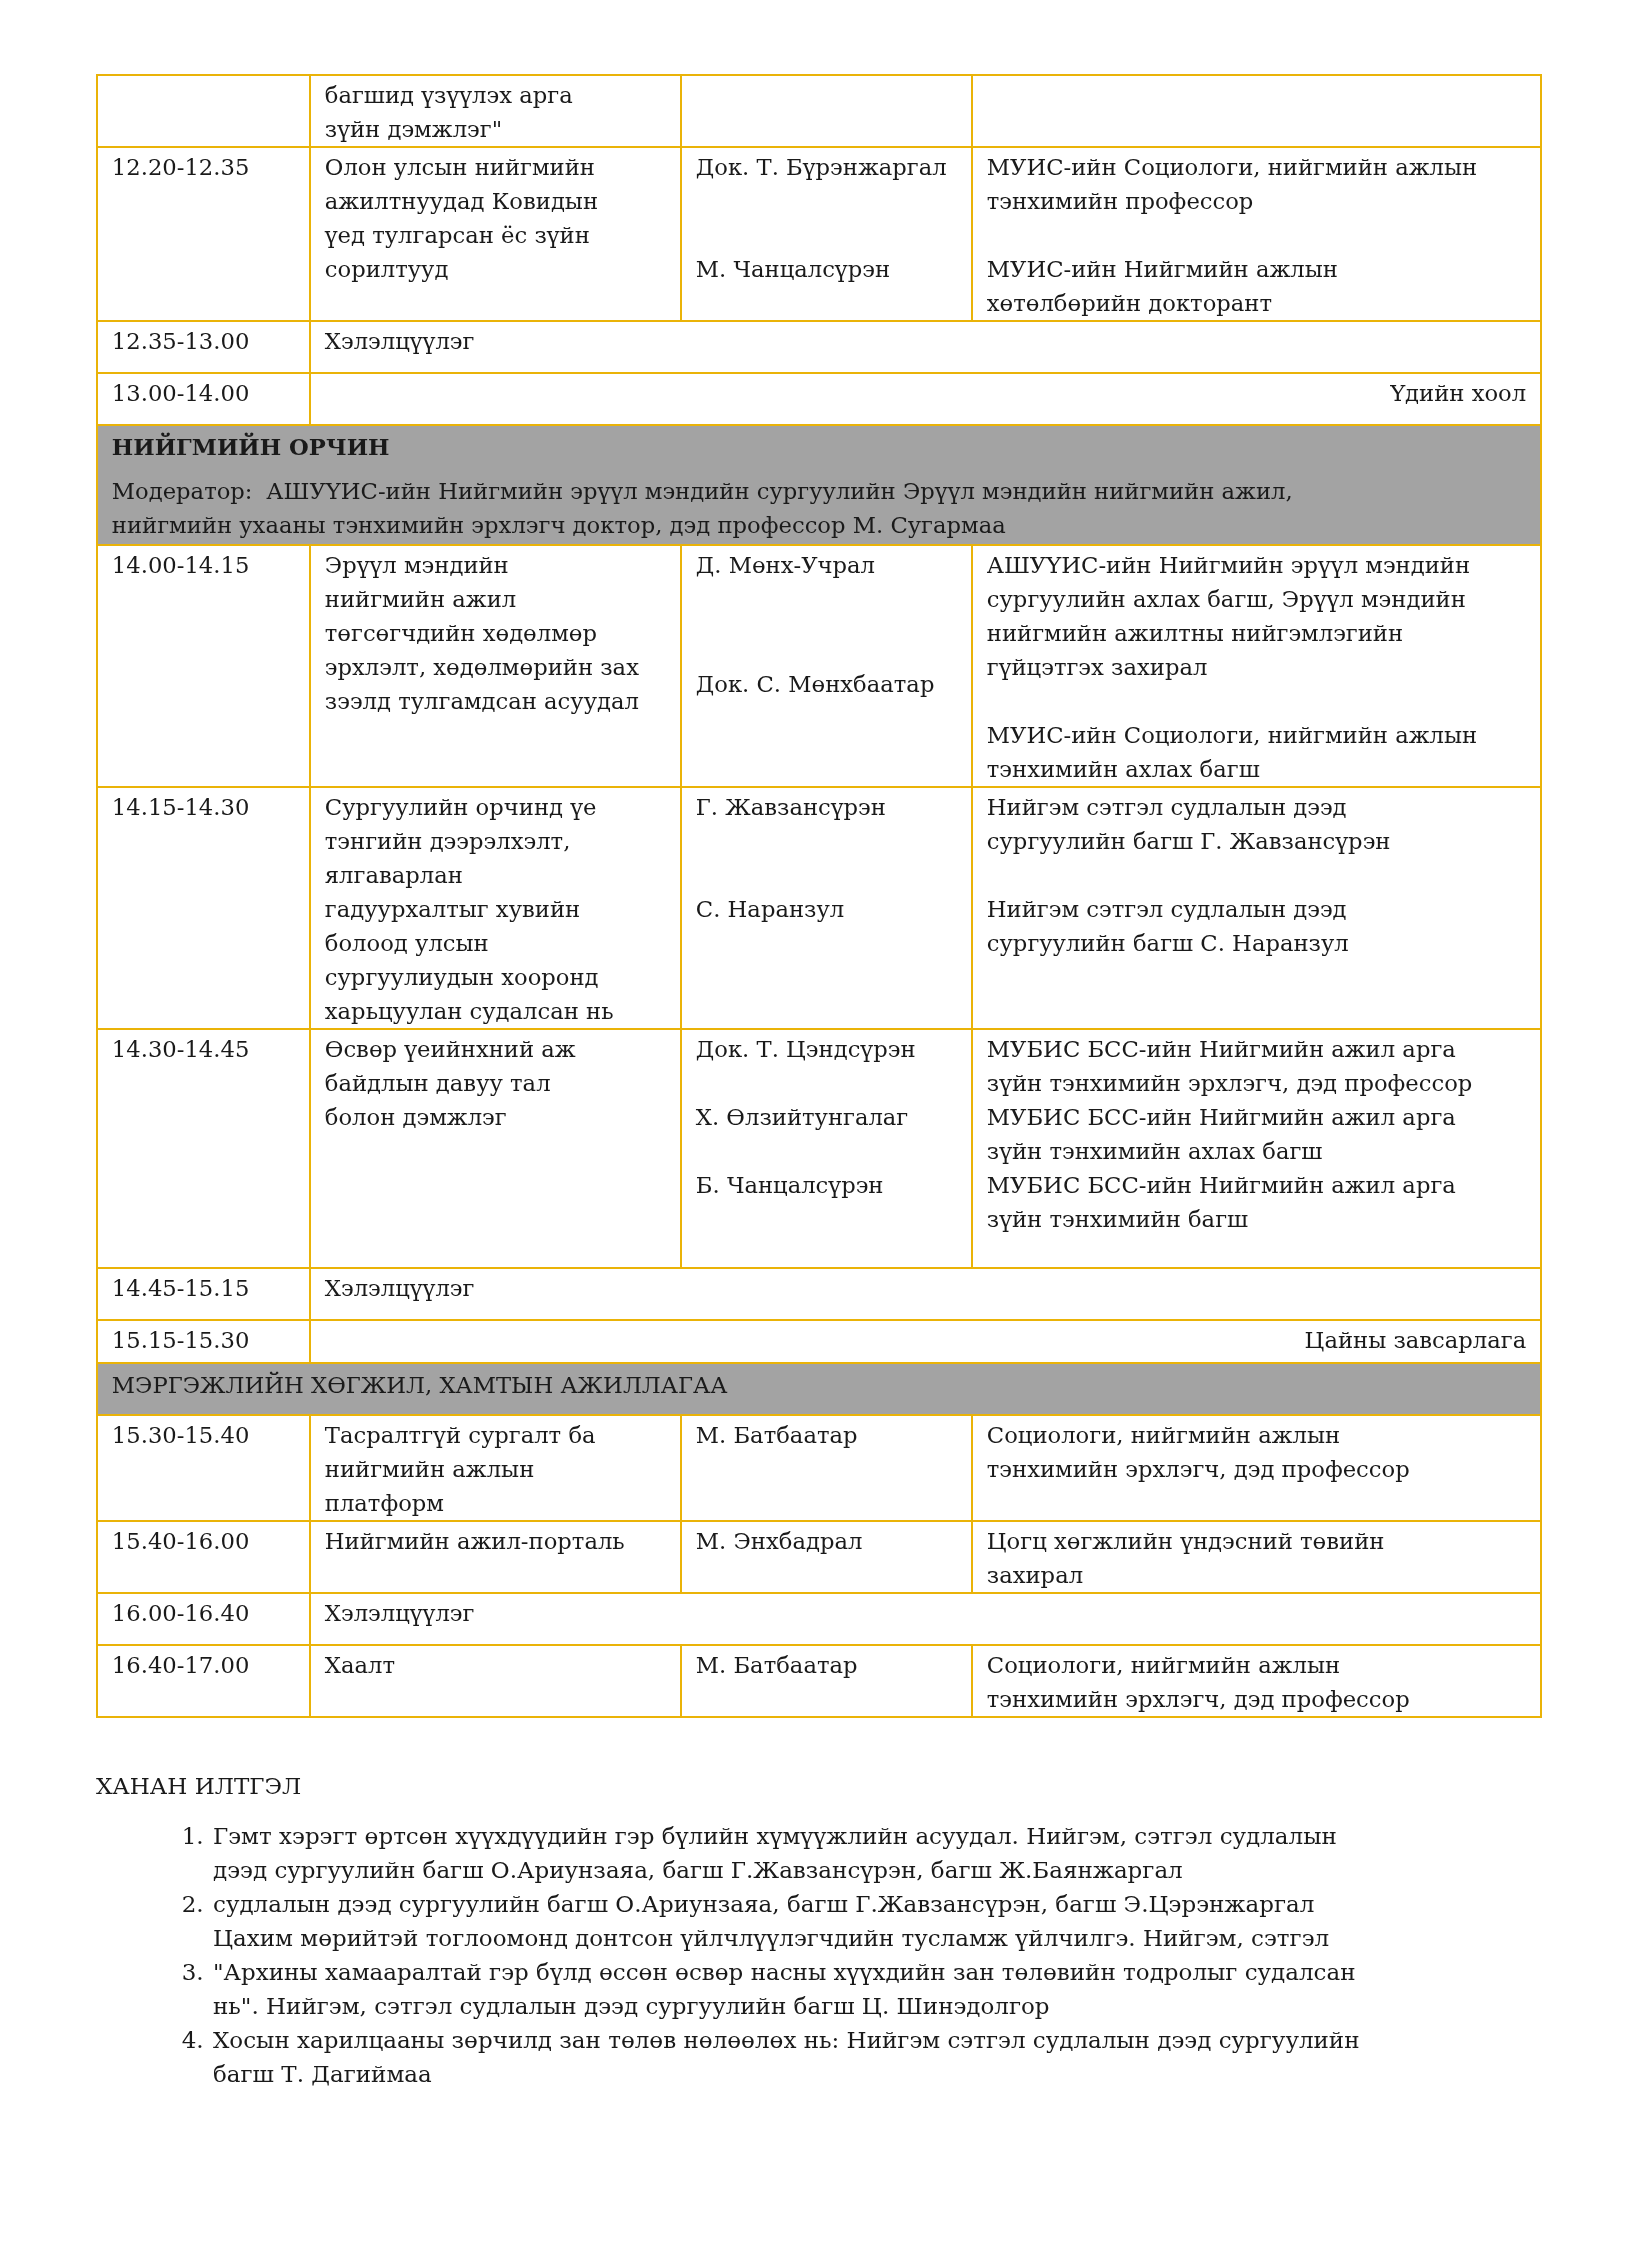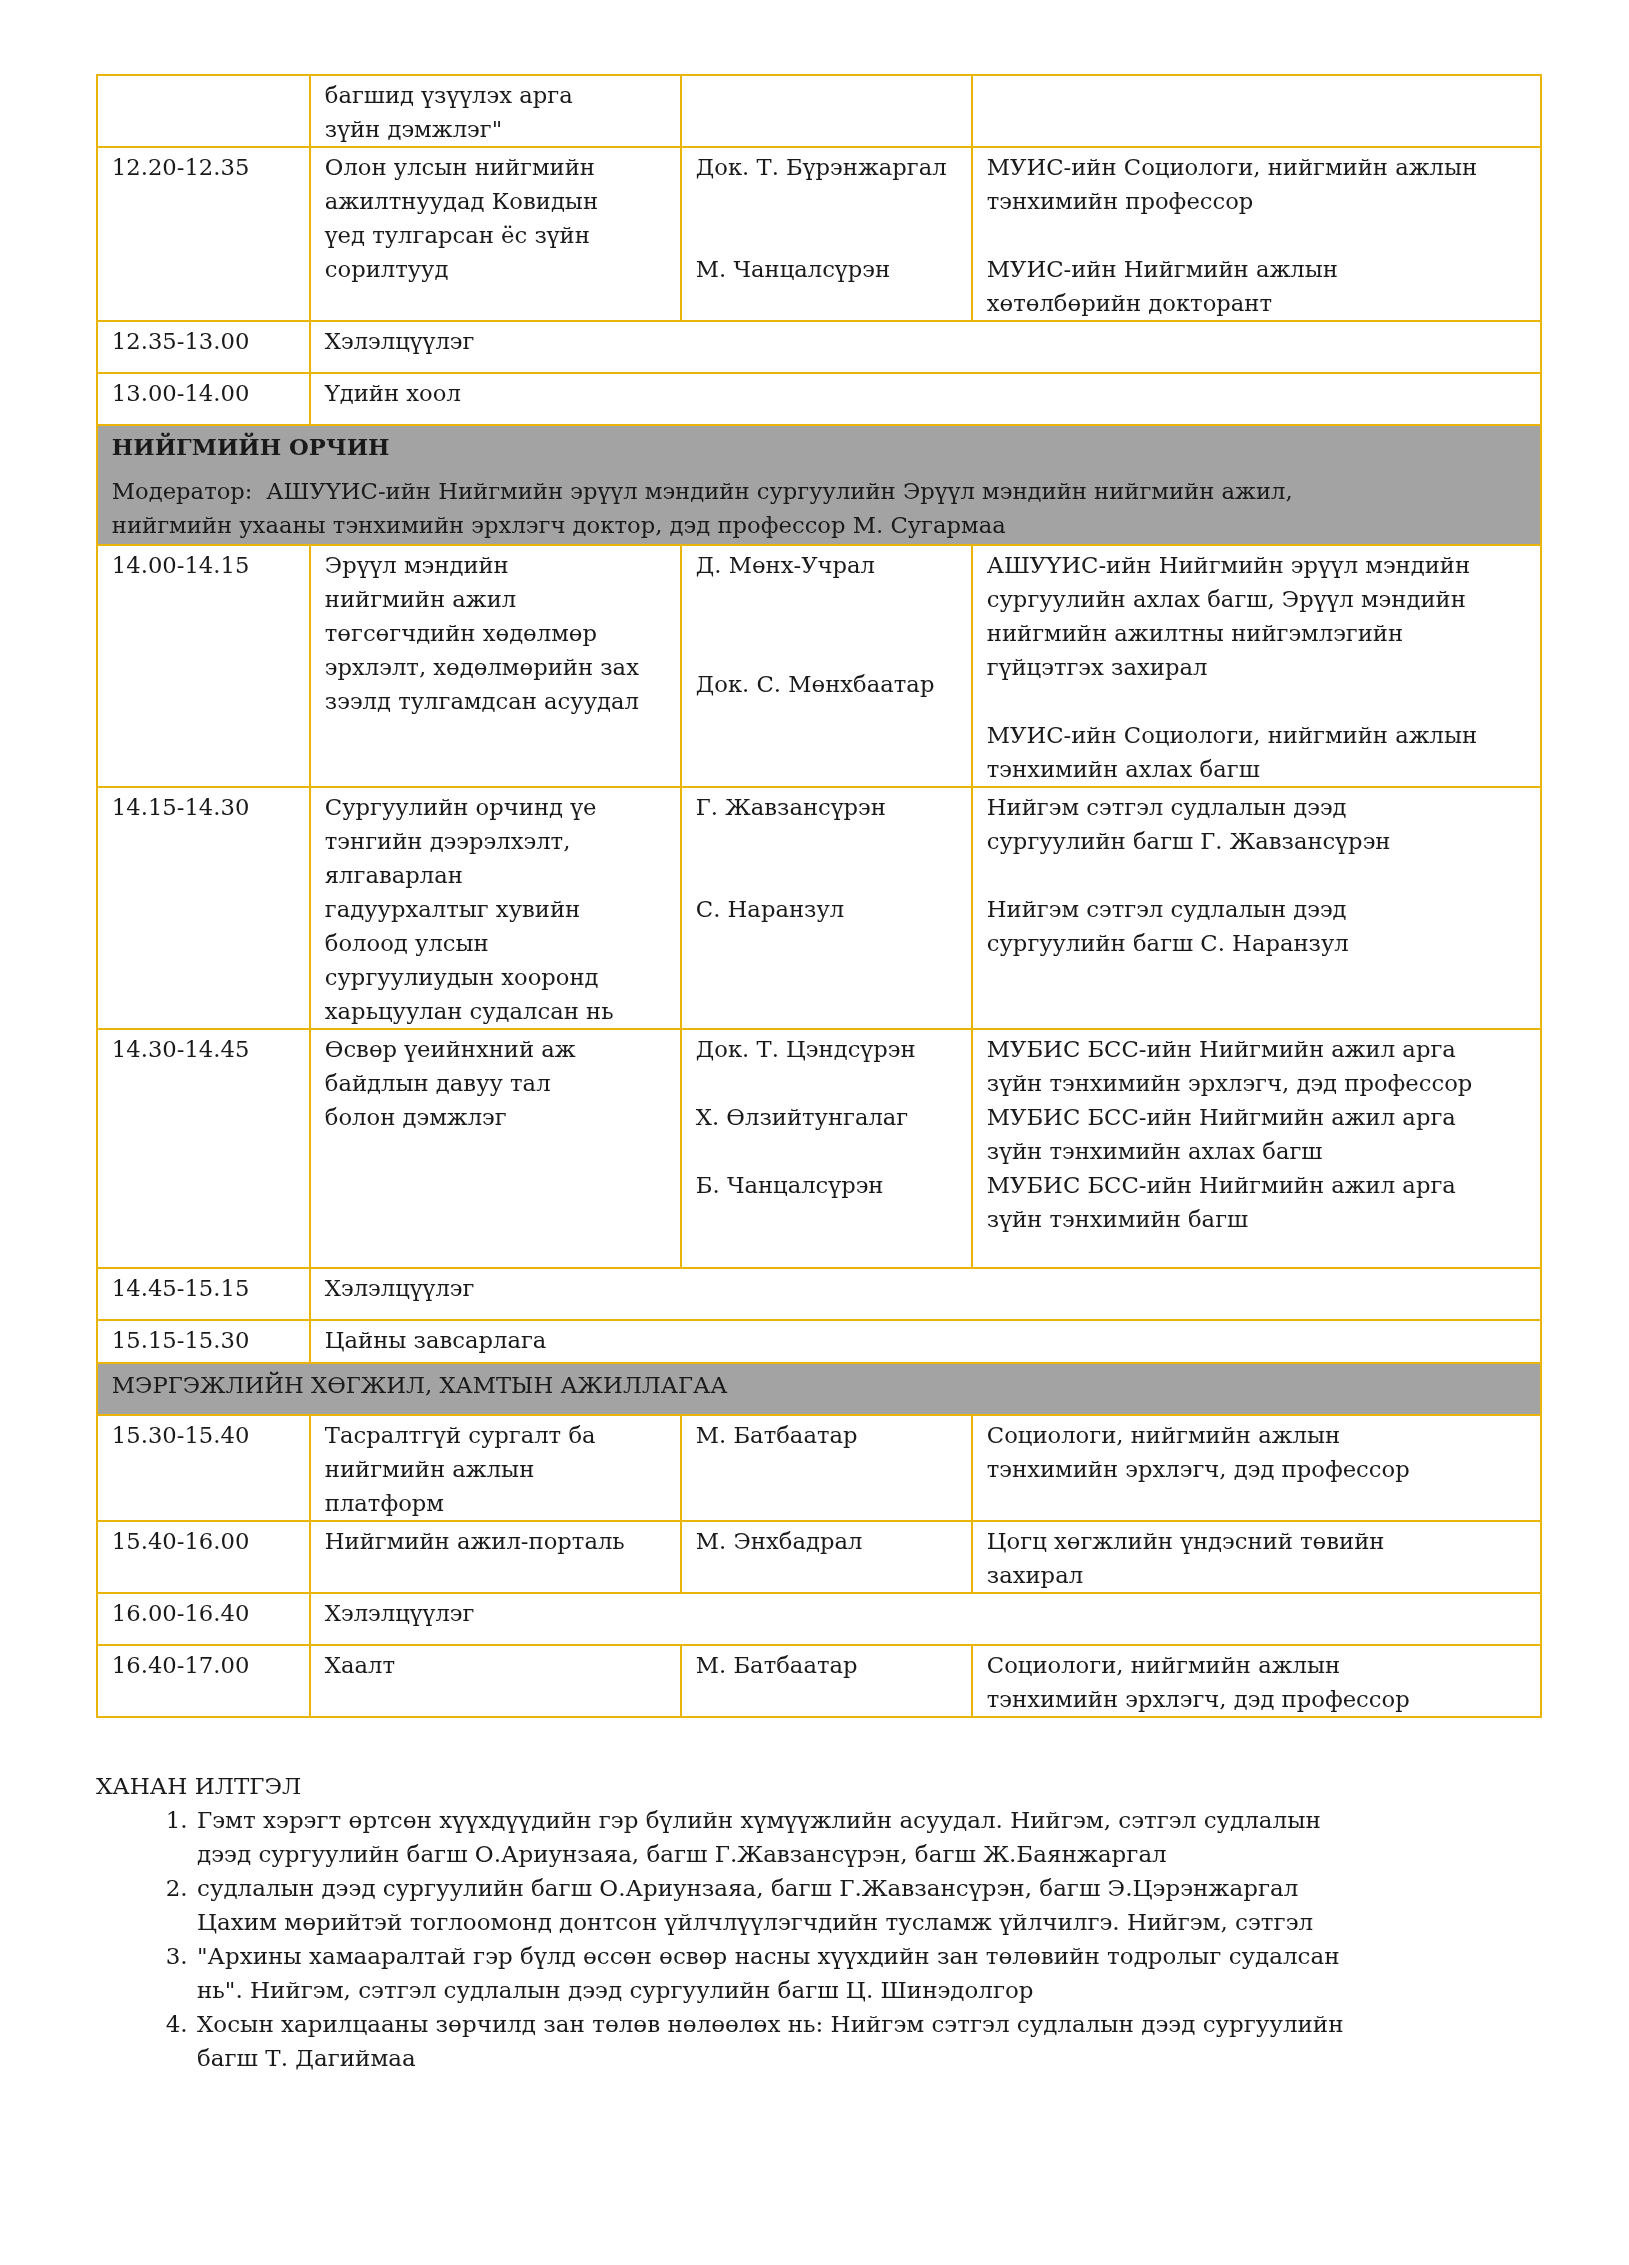--- a/index.html
+++ b/index.html
@@ -15,28 +15,28 @@
   }
   table.agenda td {
     border: 2px solid #eab308; vertical-align: top;
     padding: 2px 13.8px 0 13.8px;
   }
   col.c-time { width: 213px; }
   col.c-topic { width: 371px; }
   col.c-speaker { width: 291px; }
   col.c-aff { width: 569px; }
   .gap { display: block; height: 34px; }
-  td.center { text-align: left; }
+  td.center { text-align: right; }
   tr.section td { background: #a3a3a3; padding: 3.9px 13.8px 2px 13.8px; }
   .section-title { font-weight: bold; display: block; margin-bottom: 9.9px; }
   .line { display: block; }
   .moderator-label { margin-right: 13.8px; }
   .papers { margin-top: 51px; font-size: 23px; line-height: 34px; }
   .papers-title { display: block; }
-  .papers ol { margin: 0; padding-left: 99px; }
+  .papers ol { margin: 16px; padding-left: 99px; }
   .papers li { padding-left: 2px; }
 </style>
 </head>
 <body>
 
 <div class="page">
   <table class="agenda">
     <colgroup>
       <col class="c-time">
         <col class="c-topic">

